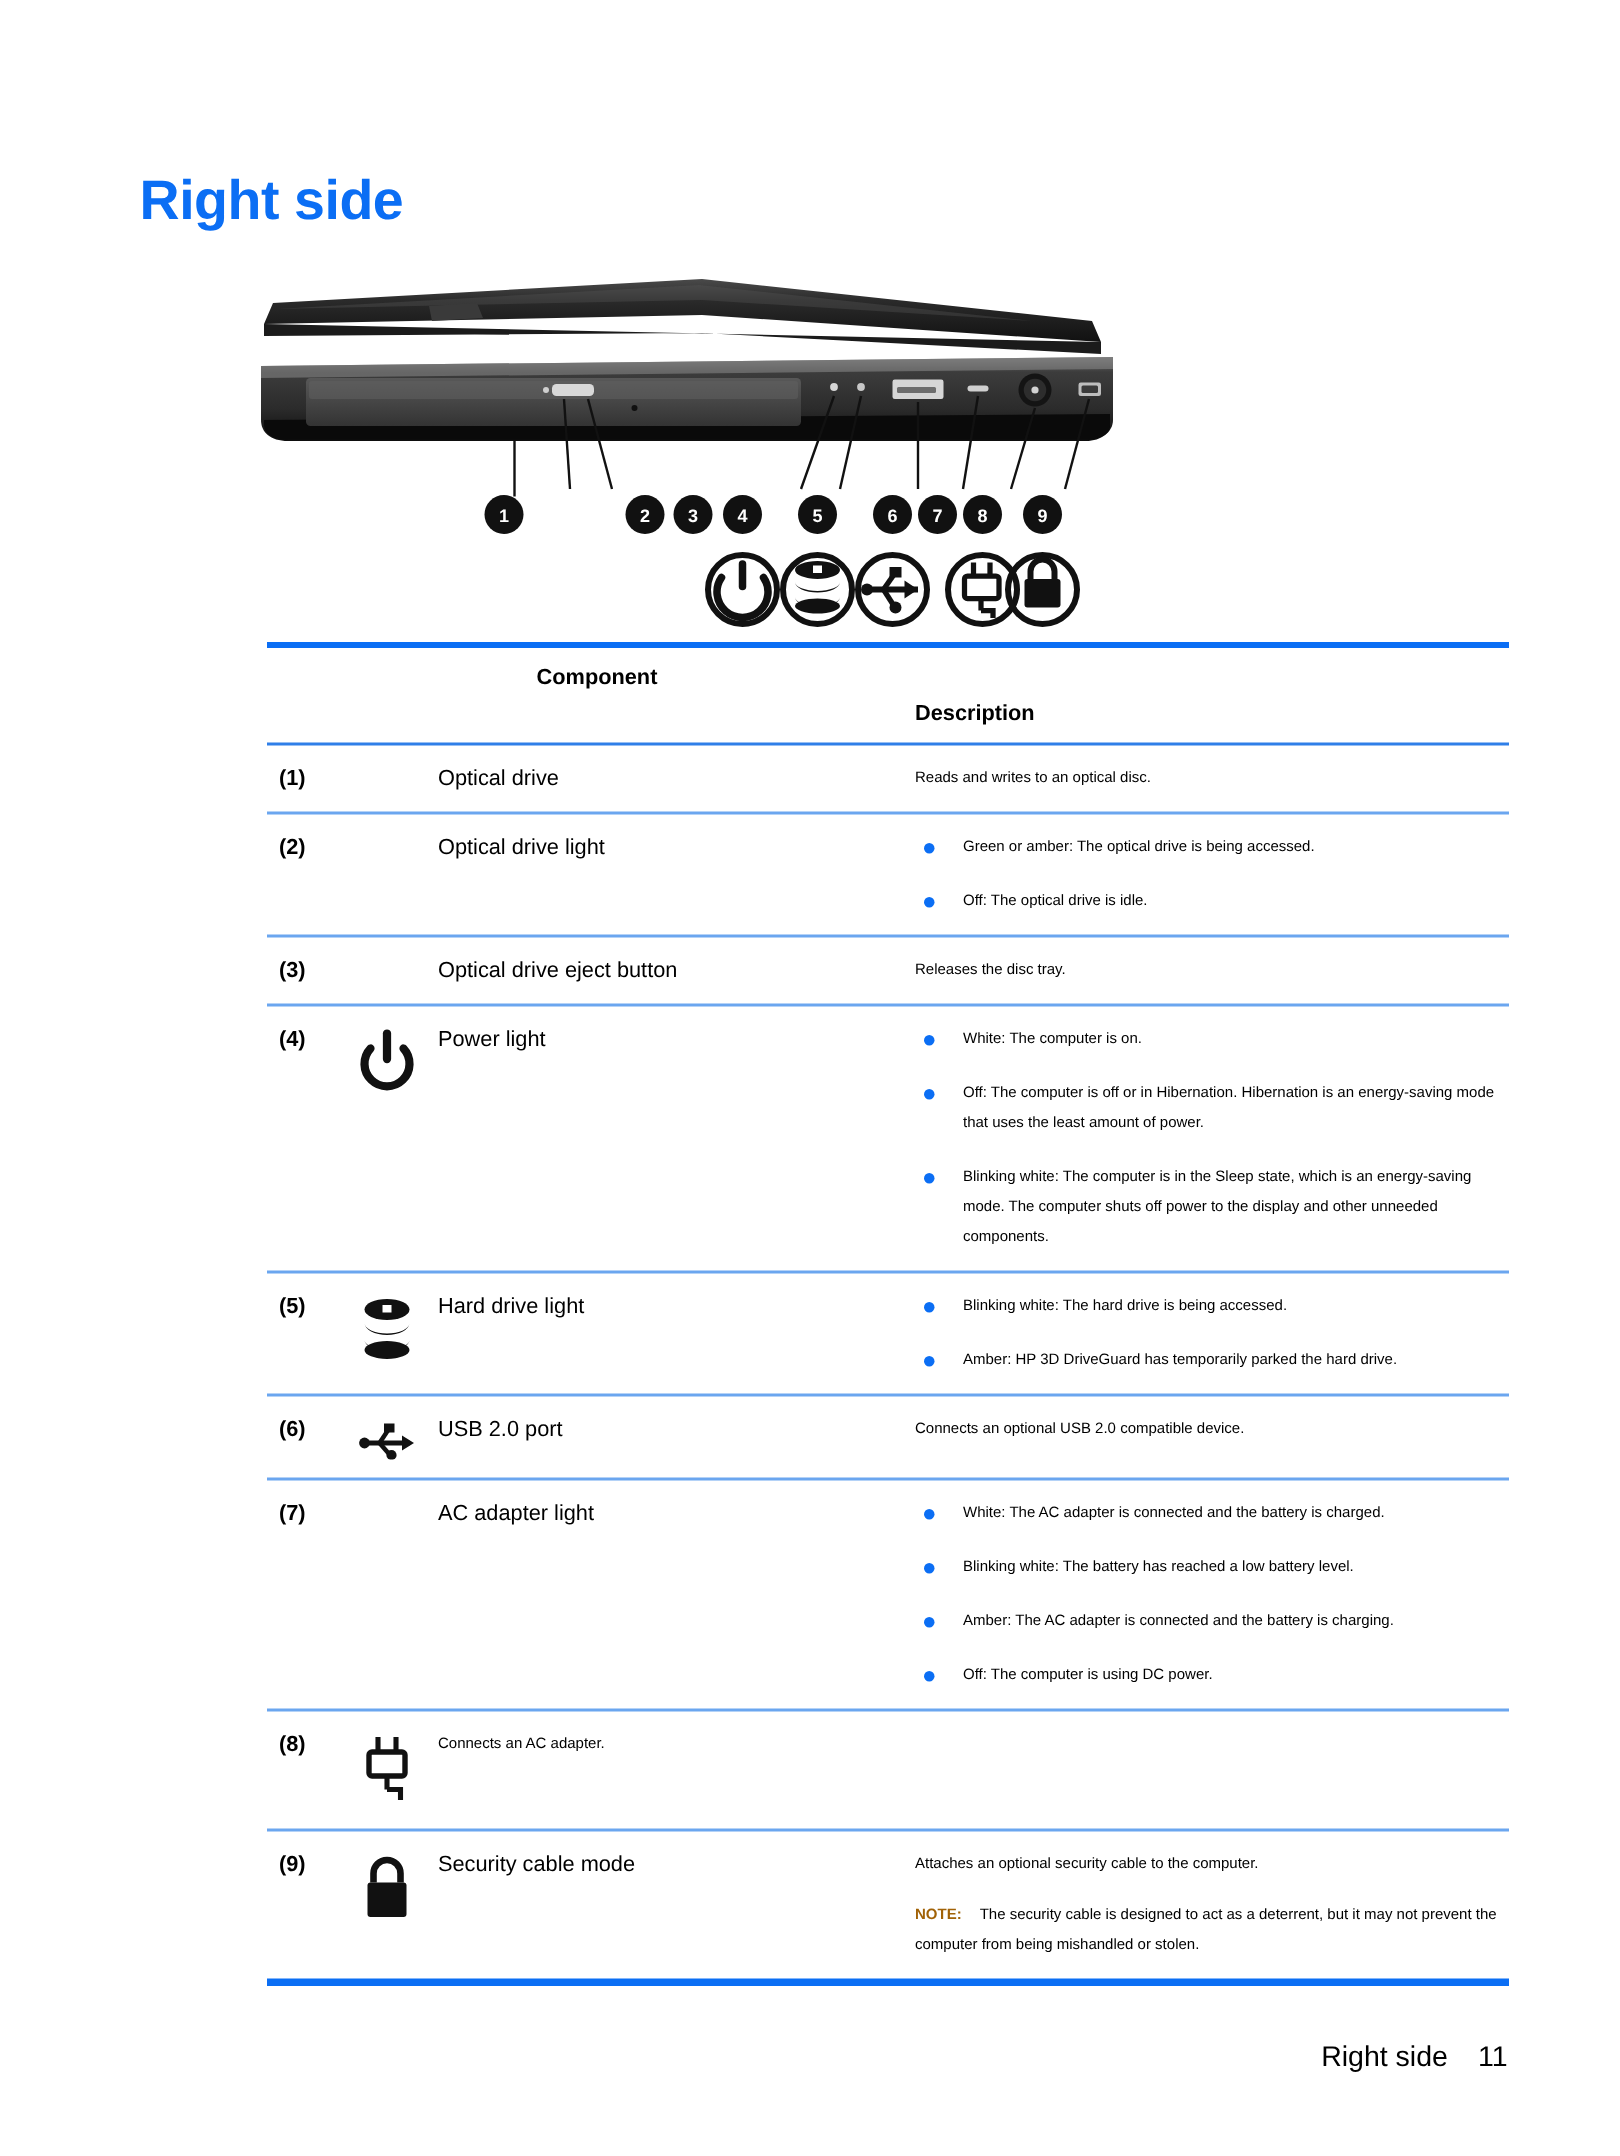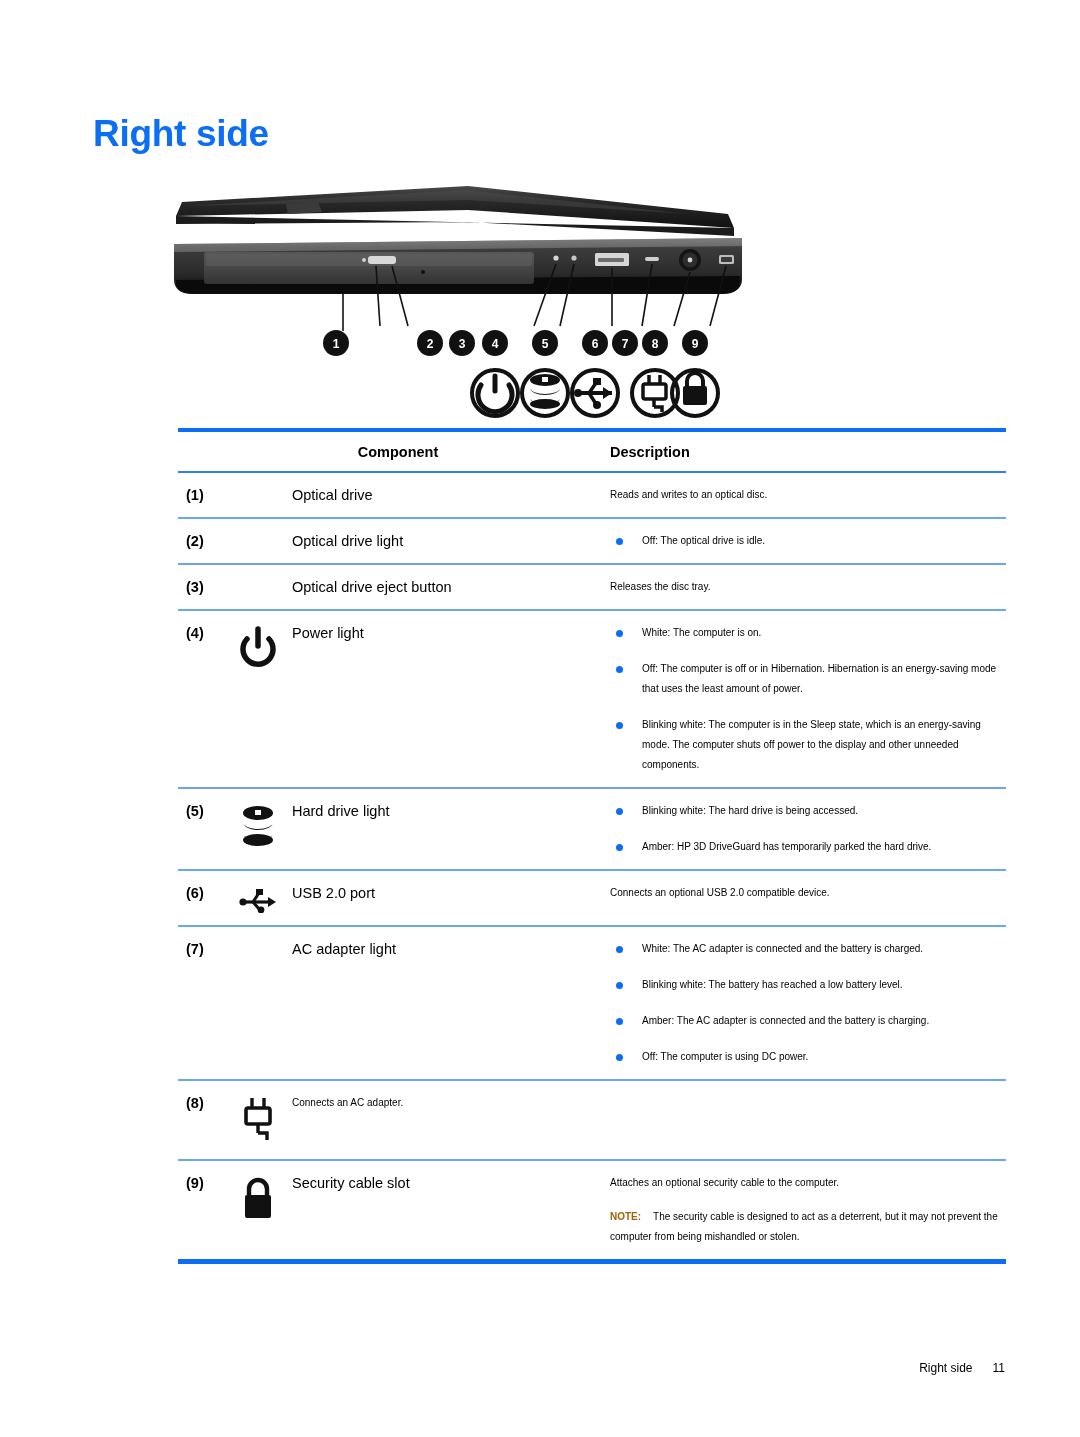--- a/index.html
+++ b/index.html
@@ -79,20 +79,21 @@
   }
   .head-comp {
     width: 424px;
     padding-left: 8px;
     font-size: 14.5px;
     font-weight: bold;
   }
   .head-desc {
     font-size: 14.5px;
     font-weight: bold;
+    margin-top: 24px;
   }
 
   .row {
     display: flex;
     align-items: flex-start;
     padding: 12px 0 12px 0;
     box-sizing: border-box;
   }
   .col-num {
     width: 38px;
@@ -156,21 +157,21 @@
     margin-right: 12px;
   }
 
   
   .footer {
     position: absolute;
     left: 0;
     top: 1345px;
     width: 1005px;
     text-align: right;
-    font-size: 12px;
+    font-size: 19px;
   }
   .footer .fsection { margin-right: 20px; }
 
   .icon-svg { display: block; }
 </style>
 </head>
 <body>
 
 <div class="page">
 
@@ -324,20 +325,21 @@
       <div class="col-desc plain-desc">Reads and writes to an optical disc.</div>
     </div>
     <div class="rule-row"></div>
 
     <div class="row">
       <div class="col-num">(2)</div>
       <div class="col-icon"></div>
       <div class="col-name">Optical drive light</div>
       <div class="col-desc">
         <ul class="bullets">
+          <li><span class="dot"></span><span>Green or amber: The optical drive is being accessed.</span></li>
           <li><span class="dot"></span><span>Off: The optical drive is idle.</span></li>
         </ul>
       </div>
     </div>
     <div class="rule-row"></div>
 
     <div class="row">
       <div class="col-num">(3)</div>
       <div class="col-icon"></div>
       <div class="col-name">Optical drive eject button</div>
@@ -434,21 +436,21 @@
     <div class="rule-row"></div>
 
     <div class="row">
       <div class="col-num">(9)</div>
       <div class="col-icon">
         <svg class="icon-svg" width="44" height="52" viewBox="0 0 44 52">
           <path d="M13,20 v-6 a9,9 0 0 1 18,0 v6" fill="none" stroke="#111111" stroke-width="4.4"></path>
           <rect x="9" y="20" width="26" height="23" rx="2" fill="#111111"></rect>
         </svg>
       </div>
-      <div class="col-name">Security cable slot</div>
+      <div class="col-name">Security cable mode</div>
       <div class="col-desc">
         <div>Attaches an optional security cable to the computer.</div>
         <div class="note-block">
           <span class="note-label">NOTE:</span><span>The security cable is designed to act as a deterrent, but it may not prevent the computer from being mishandled or stolen.</span>
         </div>
       </div>
     </div>
 
     <div class="rule-bottom"></div>
   </div>

